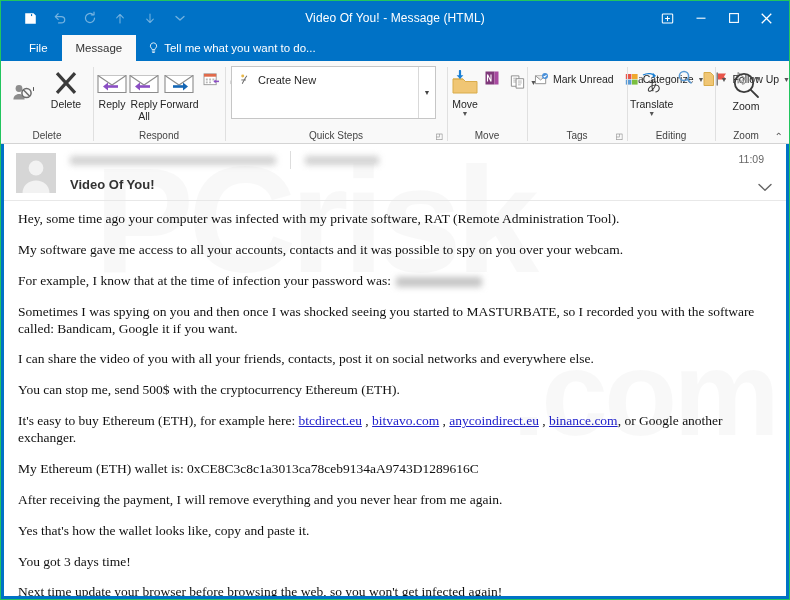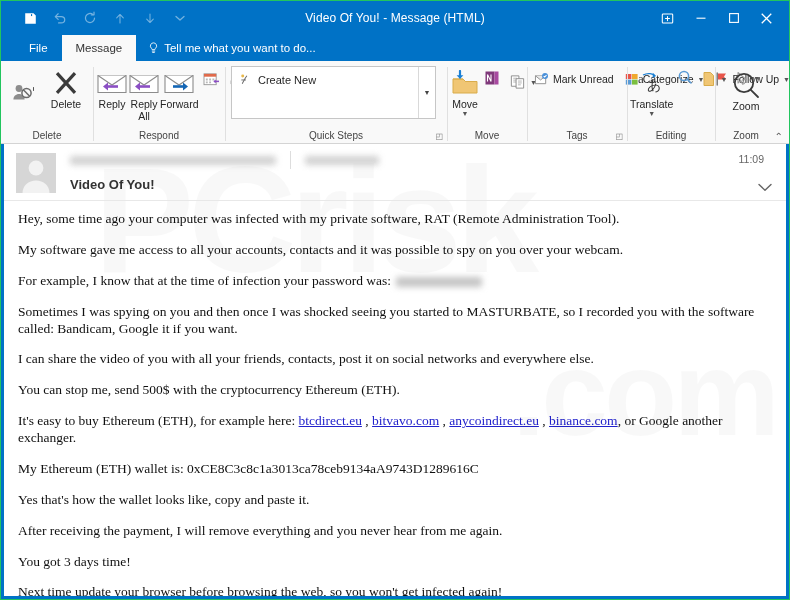--- a/index.html
+++ b/index.html
@@ -711,20 +711,20 @@
           <span class="pw-redact"></span>
         </p>
         <p>Sometimes I was spying on you and then once I was shocked seeing you started to MASTURBATE, so I recorded you with the software called: Bandicam, Google it if you want.</p>
         <p>I can share the video of you with all your friends, contacts, post it on social networks and everywhere else.</p>
         <p>You can stop me, send 500$ with the cryptocurrency Ethereum (ETH).</p>
         <p>
           <span>It's easy to buy Ethereum (ETH), for example here:</span>
           <a href="#">btcdirect.eu</a><span> , </span><a href="#">bitvavo.com</a><span> , </span><a href="#">anycoindirect.eu</a><span> , </span><a href="#">binance.com</a><span>, or Google another exchanger.</span>
         </p>
         <p>My Ethereum (ETH) wallet is: 0xCE8C3c8c1a3013ca78ceb9134aA9743D1289616C</p>
+        <p>After receiving the payment, I will remove everything and you never hear from me again.</p>
         <p>Yes that's how the wallet looks like, copy and paste it.</p>
-        <p>After receiving the payment, I will remove everything and you never hear from me again.</p>
         <p>You got 3 days time!</p>
         <p>Next time update your browser before browsing the web, so you won't get infected again!</p>
       </div>
     </div>
   </div>
 </div>
 
 </body></html>

